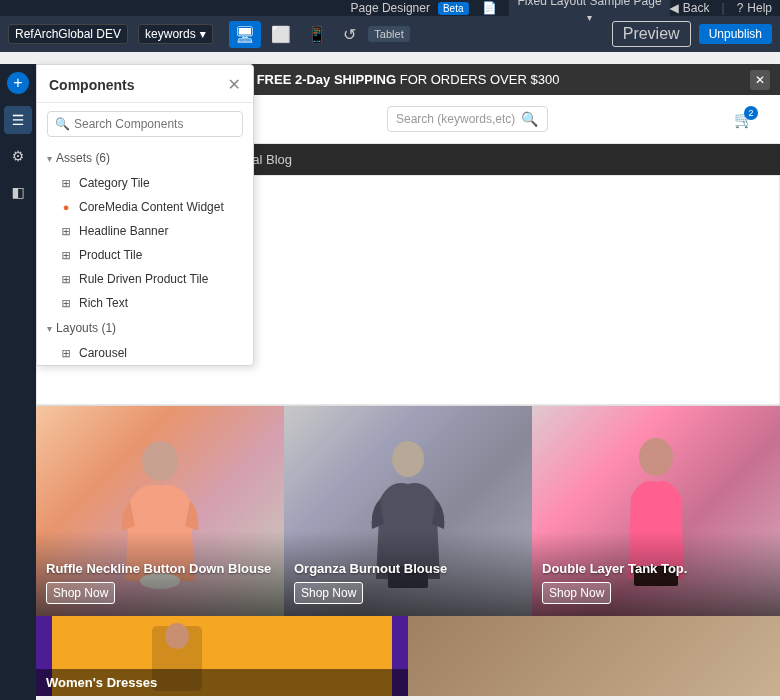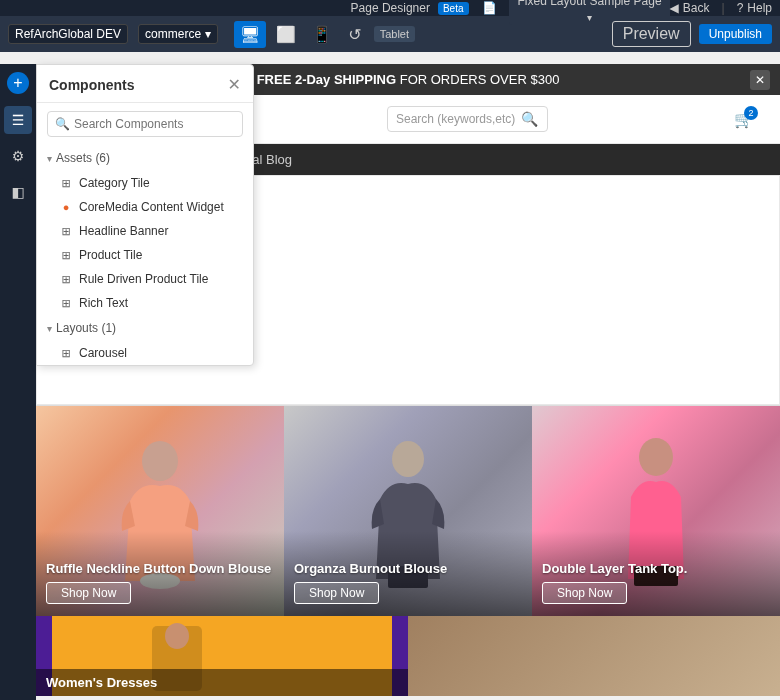--- a/index.html
+++ b/index.html
@@ -378,21 +378,21 @@
       color: #fff;
       font-size: 13px;
       font-weight: 600;
       text-shadow: 0 1px 2px rgba(0,0,0,0.5);
       margin-bottom: 6px;
     }
     .shop-now-btn {
       background: rgba(255,255,255,0.2);
       color: #fff;
       border: 1px solid #fff;
-      padding: 3px 14px;
+      padding: 3px 6px;
       font-size: 12px;
       border-radius: 3px;
       cursor: pointer;
     }
 
     
     .bottom-grid {
       display: grid;
       grid-template-columns: 1fr 1fr;
       gap: 0;
@@ -459,21 +459,21 @@
     </button>
   </div>
 </div>
 
 <div class="device-bar">
   <div class="device-bar-left">
     <div class="env-select">
       <span>RefArchGlobal DEV</span>
     </div>
     <div class="env-select" style="margin-left:4px;">
-      <span>commerce</span>
+      <span>keywords</span>
       <span>▾</span>
     </div>
     <div class="device-icons">
       <span class="device-icon active">🖥</span>
       <span class="device-icon">⬜</span>
       <span class="device-icon">📱</span>
       <span class="device-icon">↺</span>
     </div>
     <span class="tablet-label">Tablet</span>
   </div>

